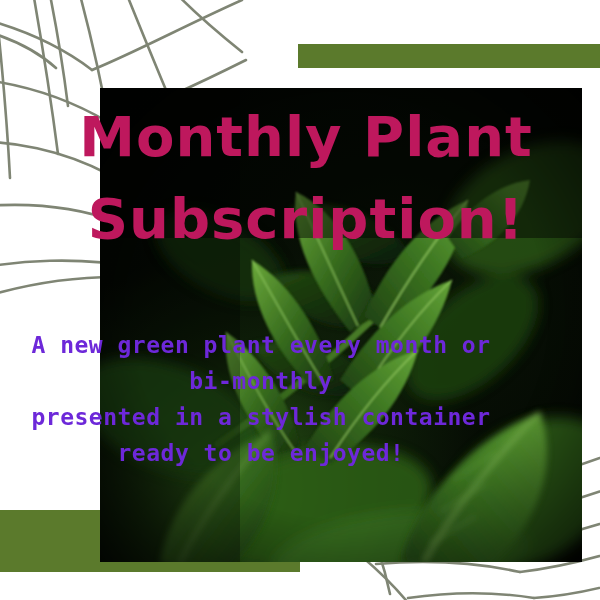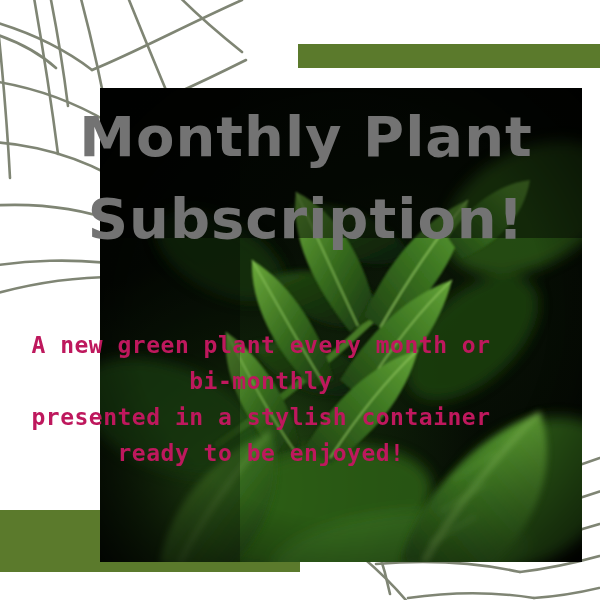--- a/index.html
+++ b/index.html
@@ -72,36 +72,36 @@
     height: 100%;
     display: block;
   }
 
   
   .headline {
     position: absolute;
     left: 56px;
     top: 96px;
     width: 500px;
-    color: #737373;
+    color: #be185d;
     font-family: "DejaVu Sans", sans-serif;
     font-weight: bold;
     font-size: 56px;
     line-height: 82px;
     letter-spacing: 1px;
     text-align: center;
     white-space: pre-line;
   }
 
   .body-copy {
     position: absolute;
     left: 0px;
     top: 327px;
     width: 522px;
-    color: #be185d;
+    color: #6d28d9;
     font-family: "DejaVu Sans Mono", monospace;
     font-weight: bold;
     font-size: 23px;
     line-height: 36px;
     letter-spacing: 0.5px;
     text-align: center;
     white-space: pre-line;
   }
 </style>
 </head>

